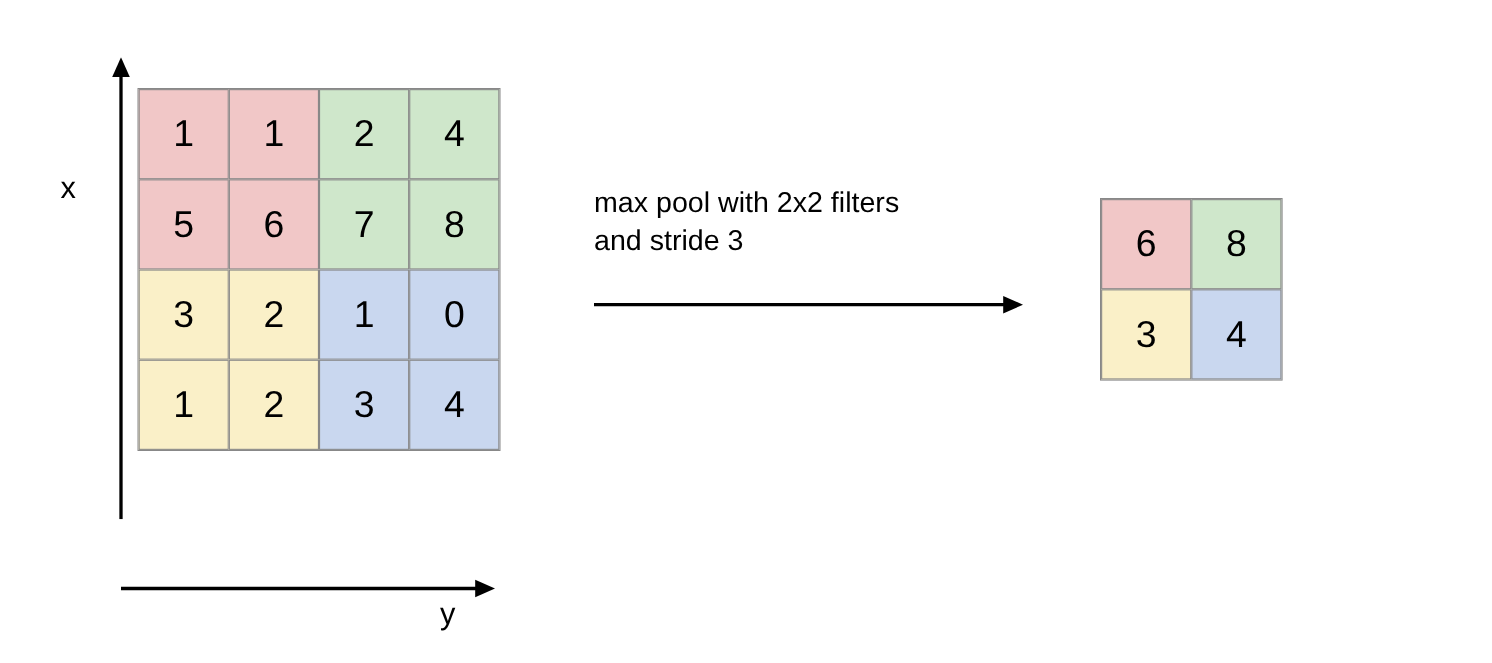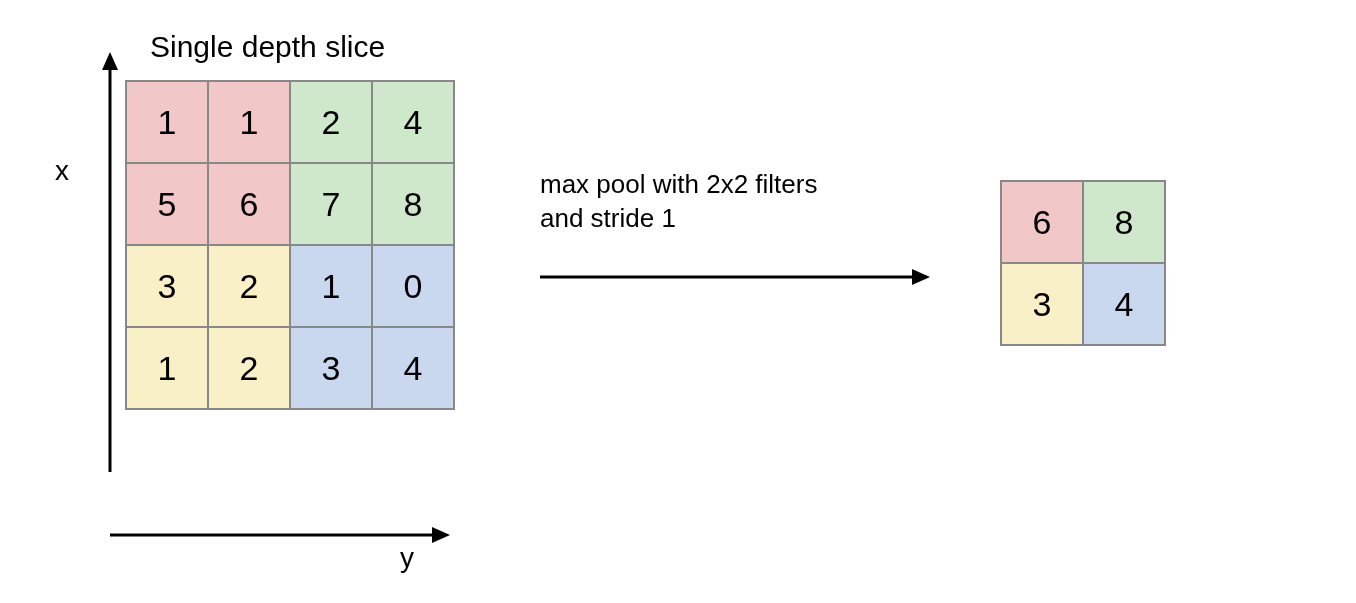--- a/index.html
+++ b/index.html
@@ -99,21 +99,20 @@
       font-size: 16px;
       color: #ddd;
       letter-spacing: 0.5px;
     }
   </style>
 </head>
 <body>
 
 <div class="container">
 
-  <div class="title">Single depth slice</div>
 
   <div class="x-label">x</div>
 
   <svg class="arrow-x" viewBox="0 0 30 420">
     <line x1="15" y1="420" x2="15" y2="12" stroke="#000" stroke-width="3"></line>
     <polygon points="15,0 7,18 23,18" fill="#000"></polygon>
   </svg>
 
   <div class="input-grid" id="input-grid">
       <div class="cell" style="background-color: rgb(241, 199, 199);">1</div>
@@ -135,21 +134,21 @@
     </div>
 
   <svg class="arrow-y" viewBox="0 0 340 30">
     <line x1="0" y1="15" x2="328" y2="15" stroke="#000" stroke-width="3"></line>
     <polygon points="340,15 322,7 322,23" fill="#000"></polygon>
   </svg>
 
   <div class="y-label">y</div>
 
   <div class="operation-text">max pool with 2x2 filters
-and stride 1</div>
+and stride 3</div>
 
   <svg class="arrow-op" viewBox="0 0 390 30">
     <line x1="0" y1="15" x2="378" y2="15" stroke="#000" stroke-width="3"></line>
     <polygon points="390,15 372,7 372,23" fill="#000"></polygon>
   </svg>
 
   <div class="output-grid" id="output-grid">
       <div class="cell" style="background-color: rgb(241, 199, 199);">6</div>
       <div class="cell" style="background-color: rgb(207, 231, 203);">8</div>
       <div class="cell" style="background-color: rgb(250, 240, 200);">3</div>

